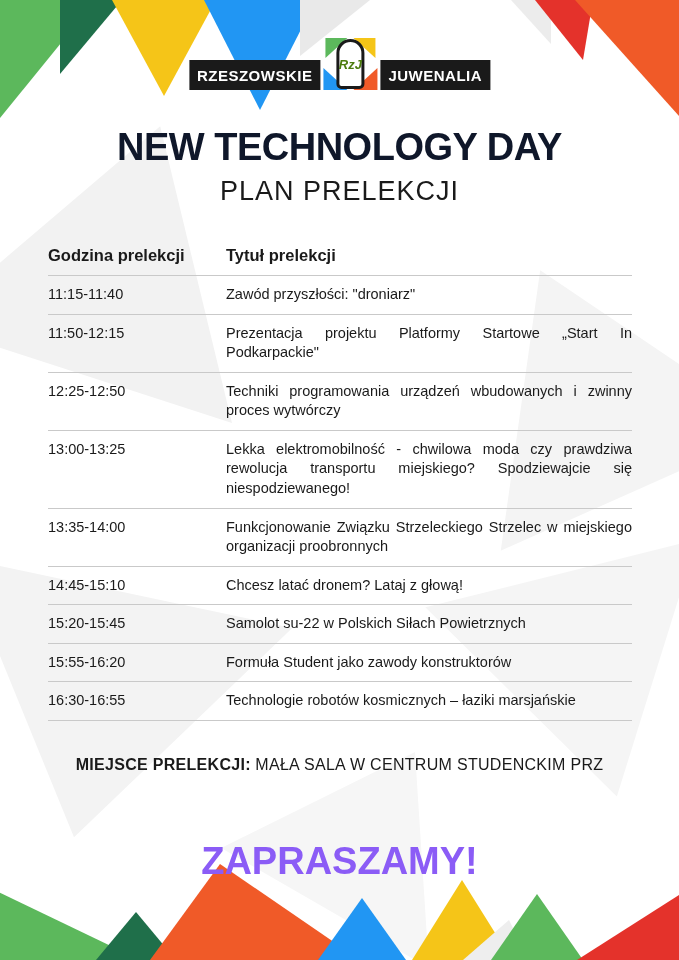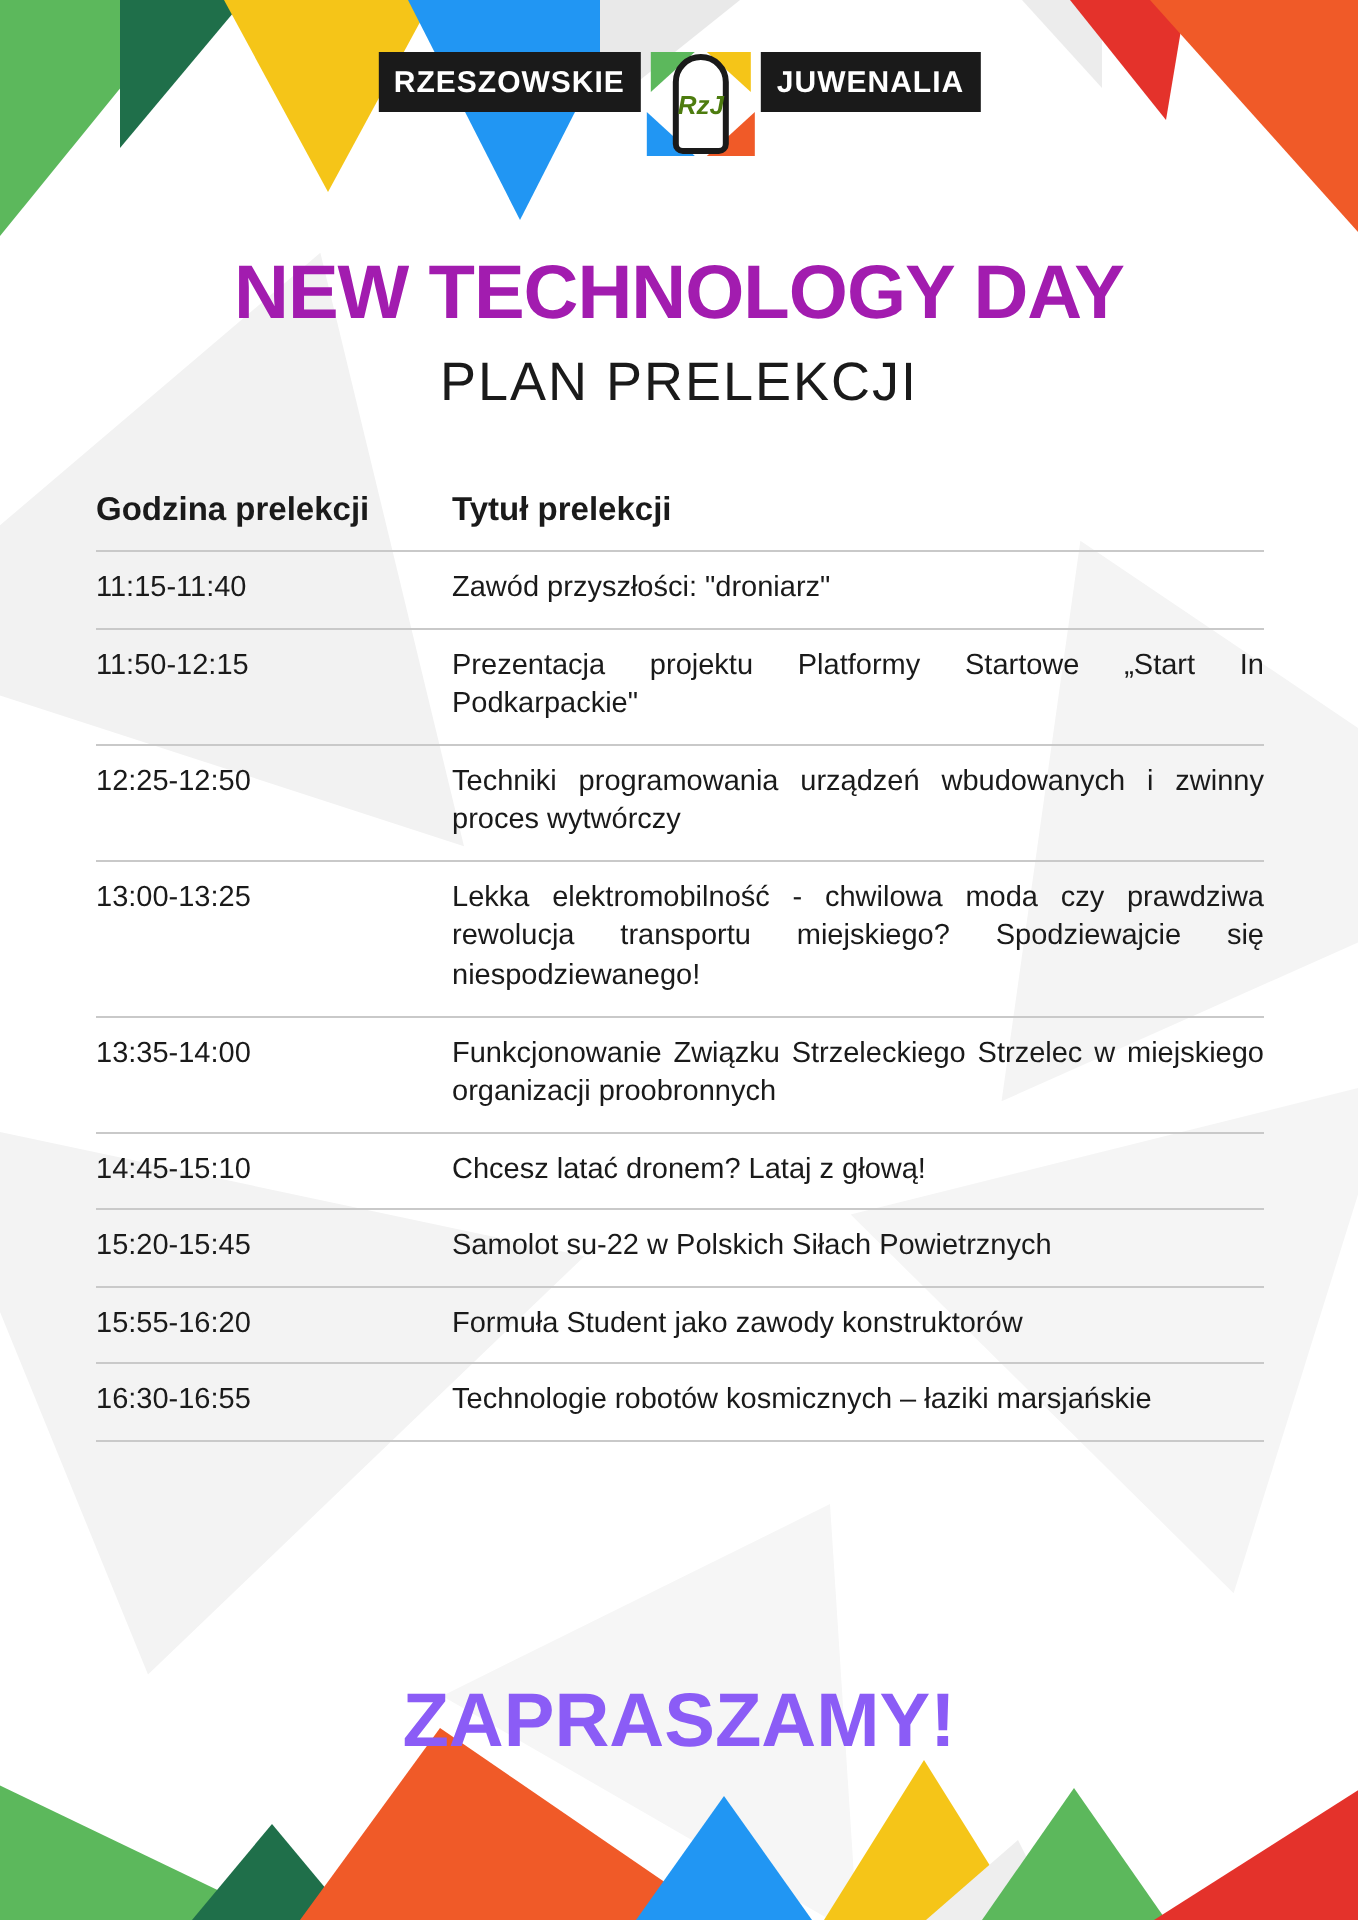--- a/index.html
+++ b/index.html
@@ -206,25 +206,25 @@
     bottom: 0; right: 150px;
     width: 0; height: 0;
     border-bottom: 40px solid #eeeeee;
     border-left: 46px solid transparent;
     border-right: 20px solid transparent;
   }
 
   
   .logo {
     position: absolute;
-    top: 26px;
+    top: 38px;
     left: 50%;
     transform: translateX(-50%);
     display: flex;
-    align-items: flex-start;
+    align-items: flex-end;
     height: 52px;
     z-index: 5;
   }
   .logo-left, .logo-right {
     background: #1a1a1a;
     color: #ffffff;
     font-weight: bold;
     font-size: 15px;
     letter-spacing: 0.5px;
     padding: 4px 8px;
@@ -282,21 +282,21 @@
 
   
   .title {
     position: absolute;
     top: 126px;
     width: 679px;
     text-align: center;
     font-size: 38px;
     font-weight: bold;
     letter-spacing: -0.5px;
-    color: #a21caf;
+    color: #0f172a;
     z-index: 4;
   }
   .subtitle {
     position: absolute;
     top: 176px;
     width: 679px;
     text-align: center;
     font-size: 27px;
     letter-spacing: 1px;
     color: #1a1a1a;
@@ -455,20 +455,24 @@
             <td class="ttl">Formuła Student jako zawody konstruktorów</td>
           </tr>
           <tr class="last">
             <td class="time">16:30-16:55</td>
             <td class="ttl">Technologie robotów kosmicznych – łaziki marsjańskie</td>
           </tr>
         </tbody>
     </table>
   </div>
 
+  <div class="place">
+    <b>MIEJSCE PRELEKCJI:</b>
+    <span class="val">MAŁA SALA W CENTRUM STUDENCKIM PRZ</span>
+  </div>
 
   <div class="cta">ZAPRASZAMY!</div>
 
   <div class="bottom-band">
     <div class="b1"></div>
     <div class="b2"></div>
     <div class="b3"></div>
     <div class="b4"></div>
     <div class="b5"></div>
     <div class="b8"></div>

